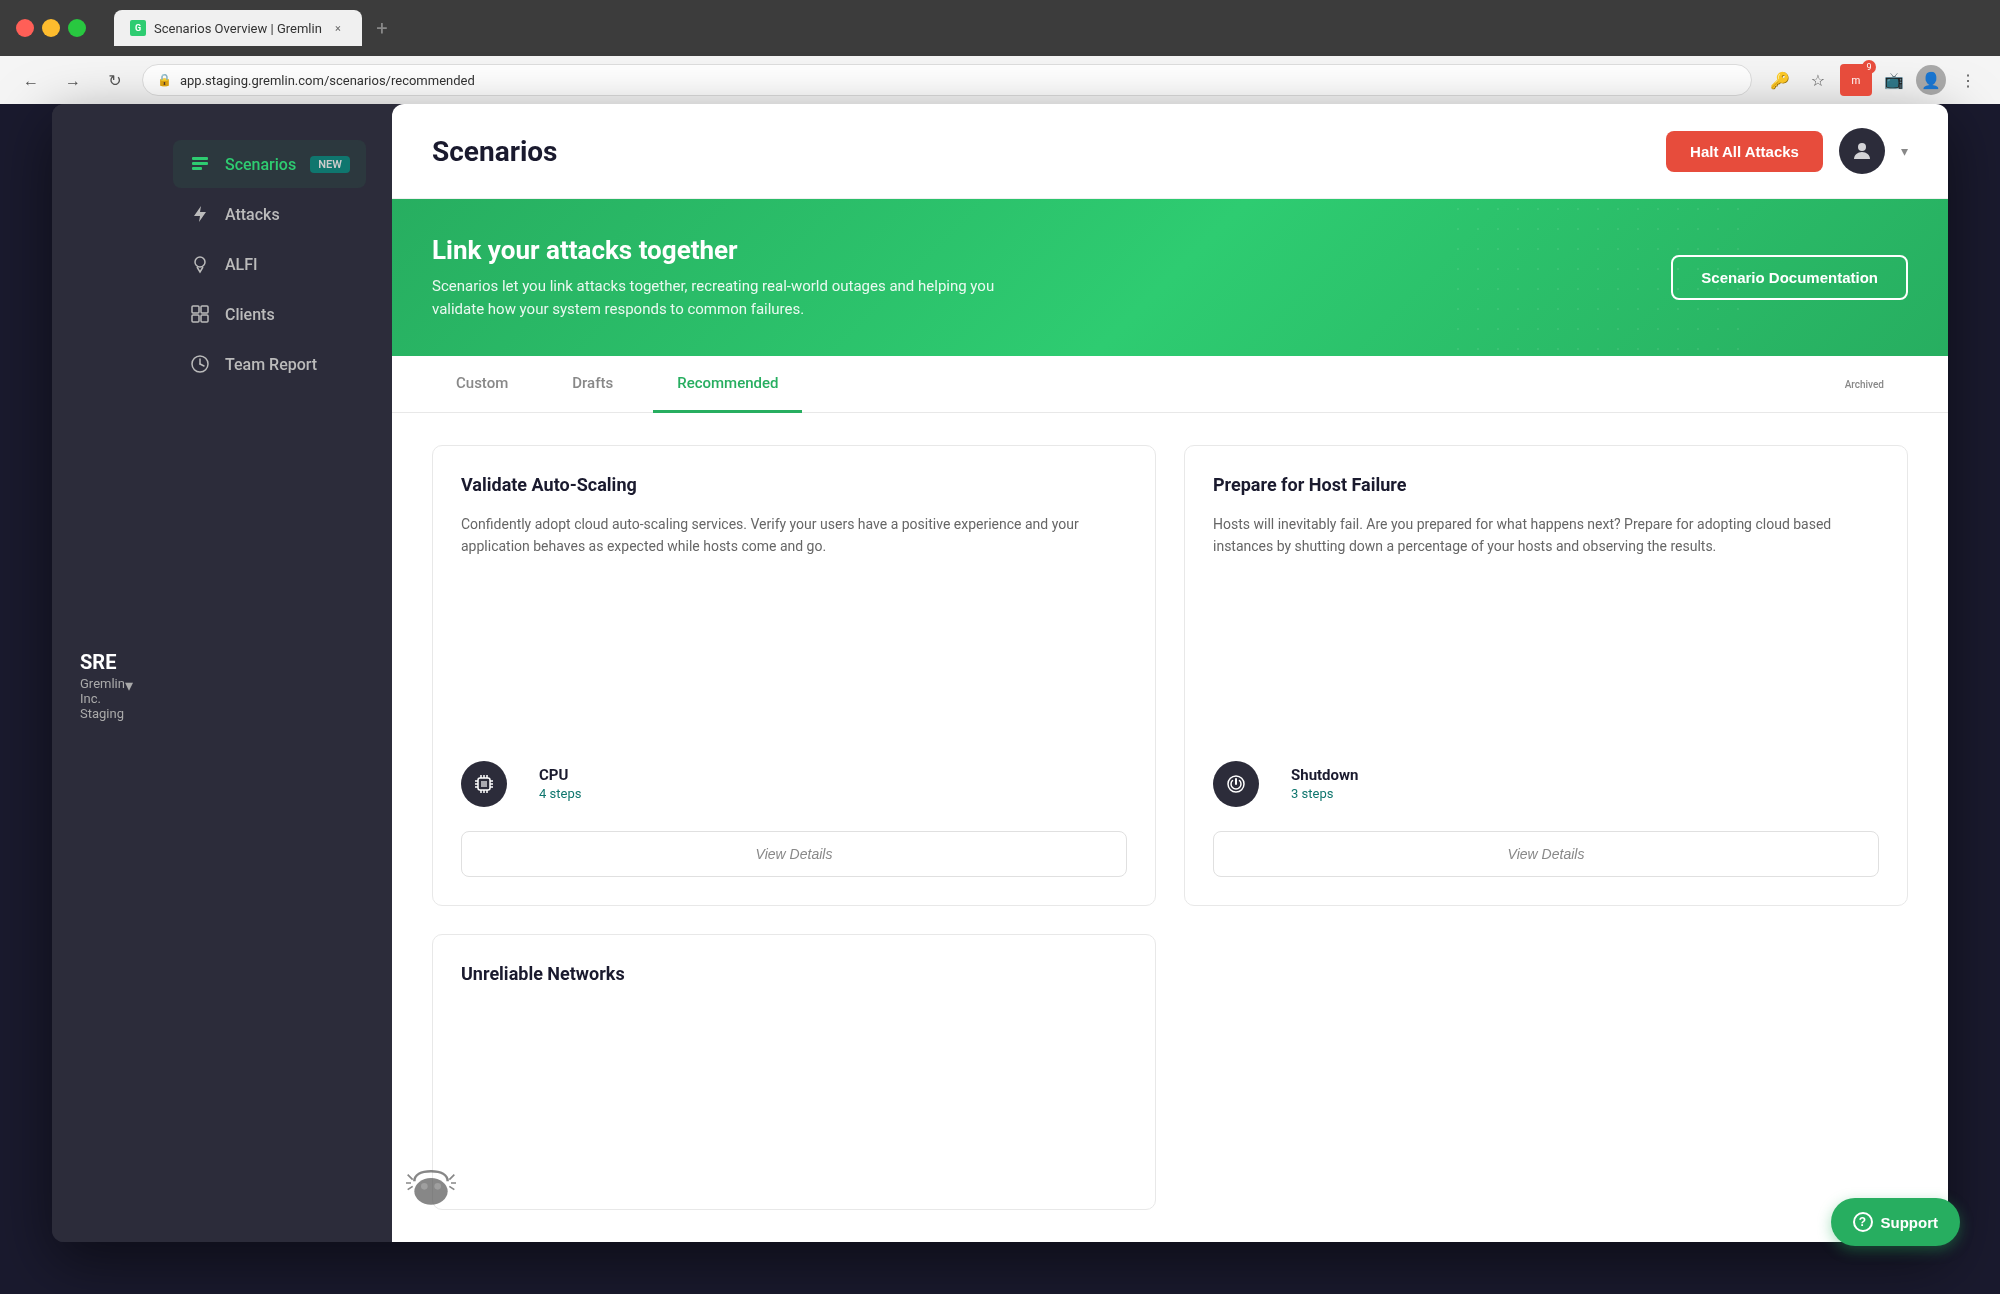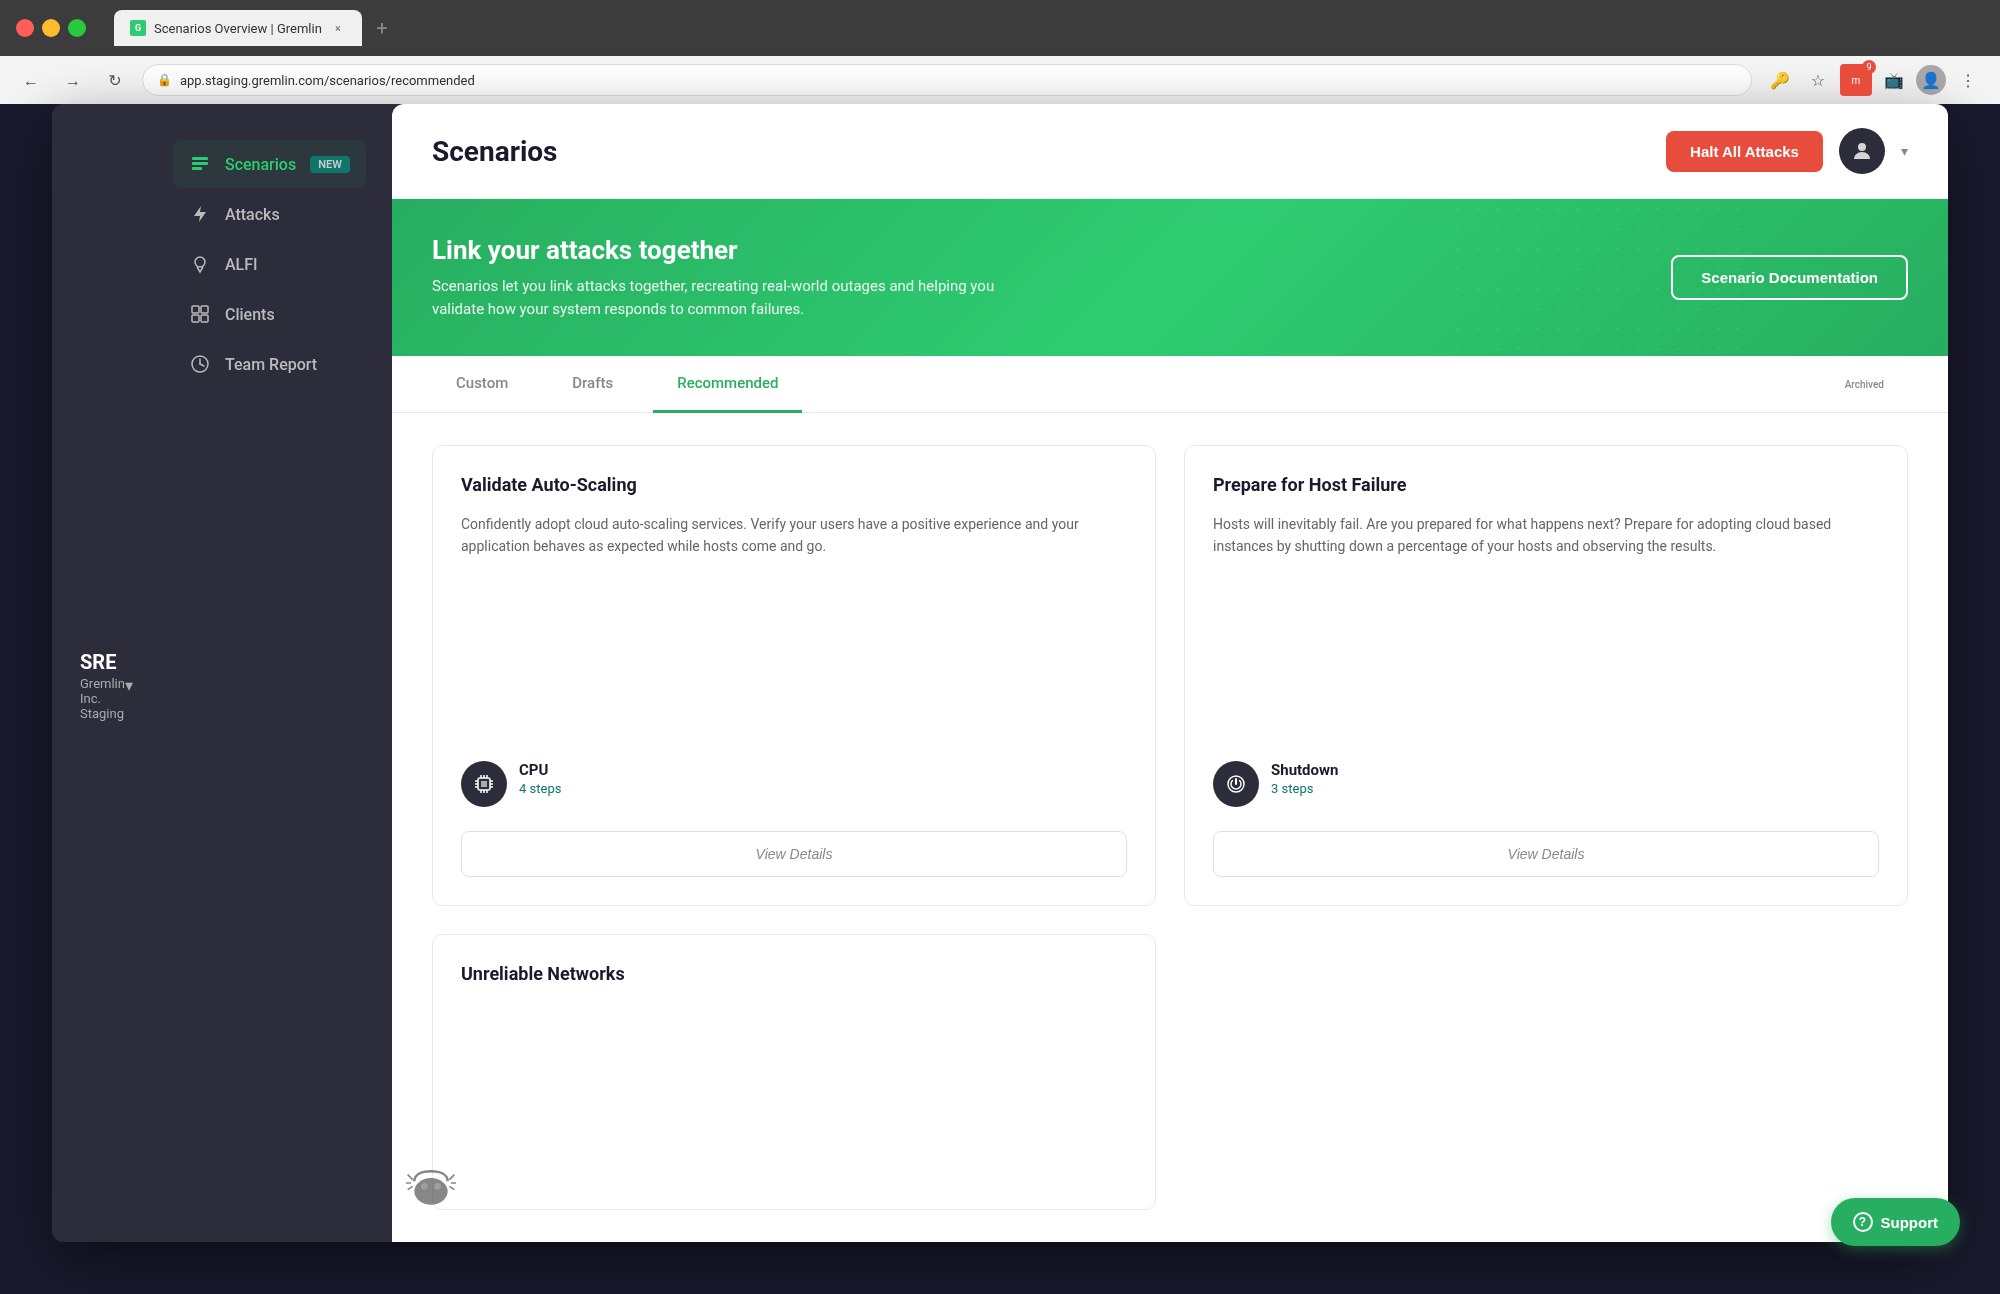--- a/index.html
+++ b/index.html
@@ -419,22 +419,22 @@
     }
     .card-desc {
       font-size: 14px;
       color: #666;
       line-height: 1.6;
       flex: 1;
       margin-bottom: 24px;
     }
     .card-attack {
       display: flex;
-      align-items: flex-start;
-      gap: 12px;
+      align-items: center;
+      gap: 32px;
       margin-bottom: 24px;
     }
     .attack-icon {
       width: 46px;
       height: 46px;
       background: #2c2c3a;
       border-radius: 50%;
       display: flex;
       align-items: center;
       justify-content: center;

